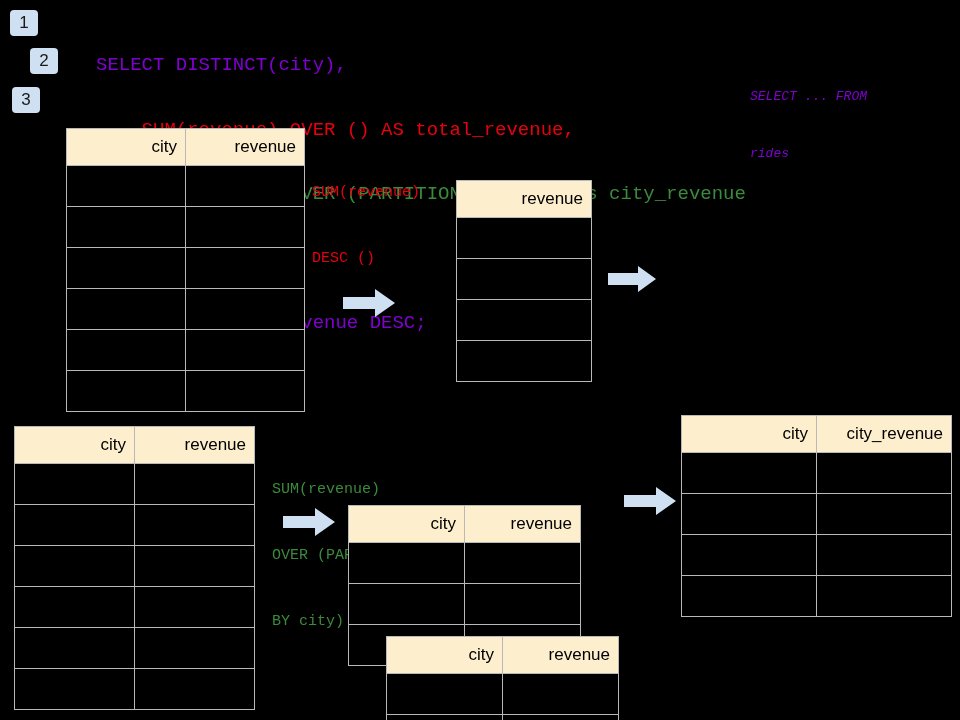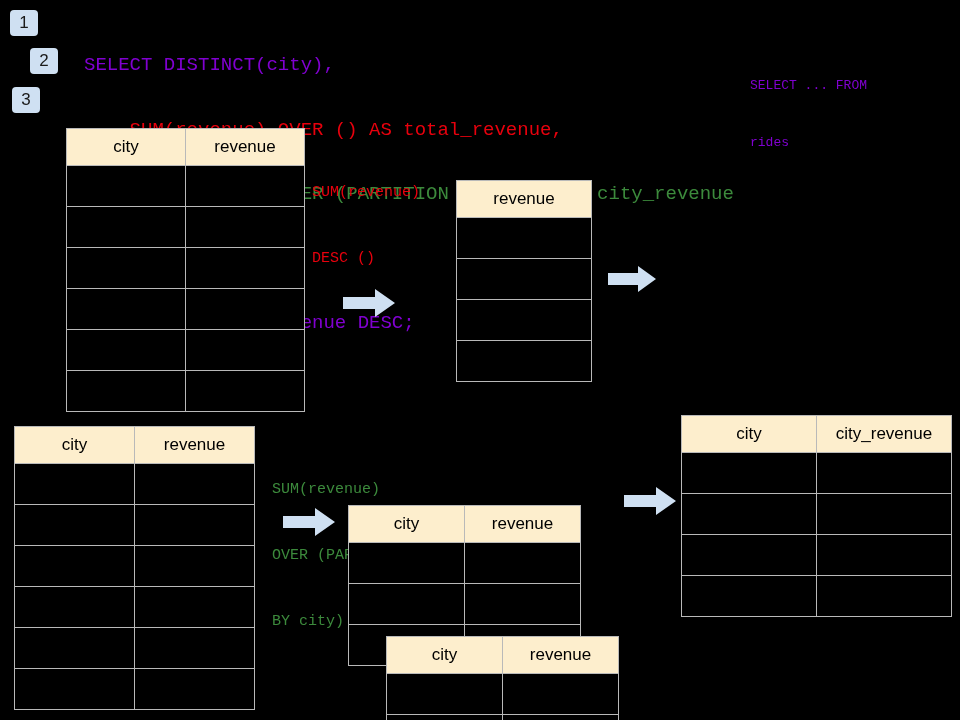--- a/index.html
+++ b/index.html
@@ -73,48 +73,48 @@
     padding: 0;
     margin: 0;
     background: #000000;
   }
   .tbl th {
     background: #fdeecd;
     color: #000000;
     font-family: "Liberation Sans", sans-serif;
     font-size: 17px;
     font-weight: normal;
-    text-align: center;
+    text-align: right;
     padding: 4px 8px 5px 8px;
     height: 27px;
     vertical-align: middle;
   }
   .tbl td { height: 40px; }
 
   
   .arrow { position: absolute; }
 </style>
 </head>
 <body>
 
 <div id="canvas">
 
   <div class="badge" style="left:10px; top:10px;">1</div>
   <div class="badge" style="left:30px; top:48px;">2</div>
   <div class="badge" style="left:12px; top:87px;">3</div>
 
-  <div class="sql" style="left:84px; top:12px;">
+  <div class="sql" style="left:96px; top:12px;">
     <div class="sql-line c-purple">SELECT DISTINCT(city),</div>
     <div class="sql-line c-red">    SUM(revenue) OVER () AS total_revenue,</div>
     <div class="sql-line c-green">    SUM(revenue) OVER (PARTITION BY city) as city_revenue</div>
     <div class="sql-line c-purple">  FROM rides</div>
     <div class="sql-line c-purple">  ORDER by city_revenue DESC;</div>
   </div>
 
-  <div class="note-sm" style="left:750px; top:38px;">
+  <div class="note-sm" style="left:750px; top:49px;font-style:italic;">
     <div>SELECT ... FROM</div>
     <div>rides</div>
   </div>
 
   <div class="note c-red" style="left:312px; top:138px;">
     <div>SUM(revenue)</div>
     <div>DESC ()</div>
   </div>
 
   <div class="note c-green" style="left:272px; top:435px;">

